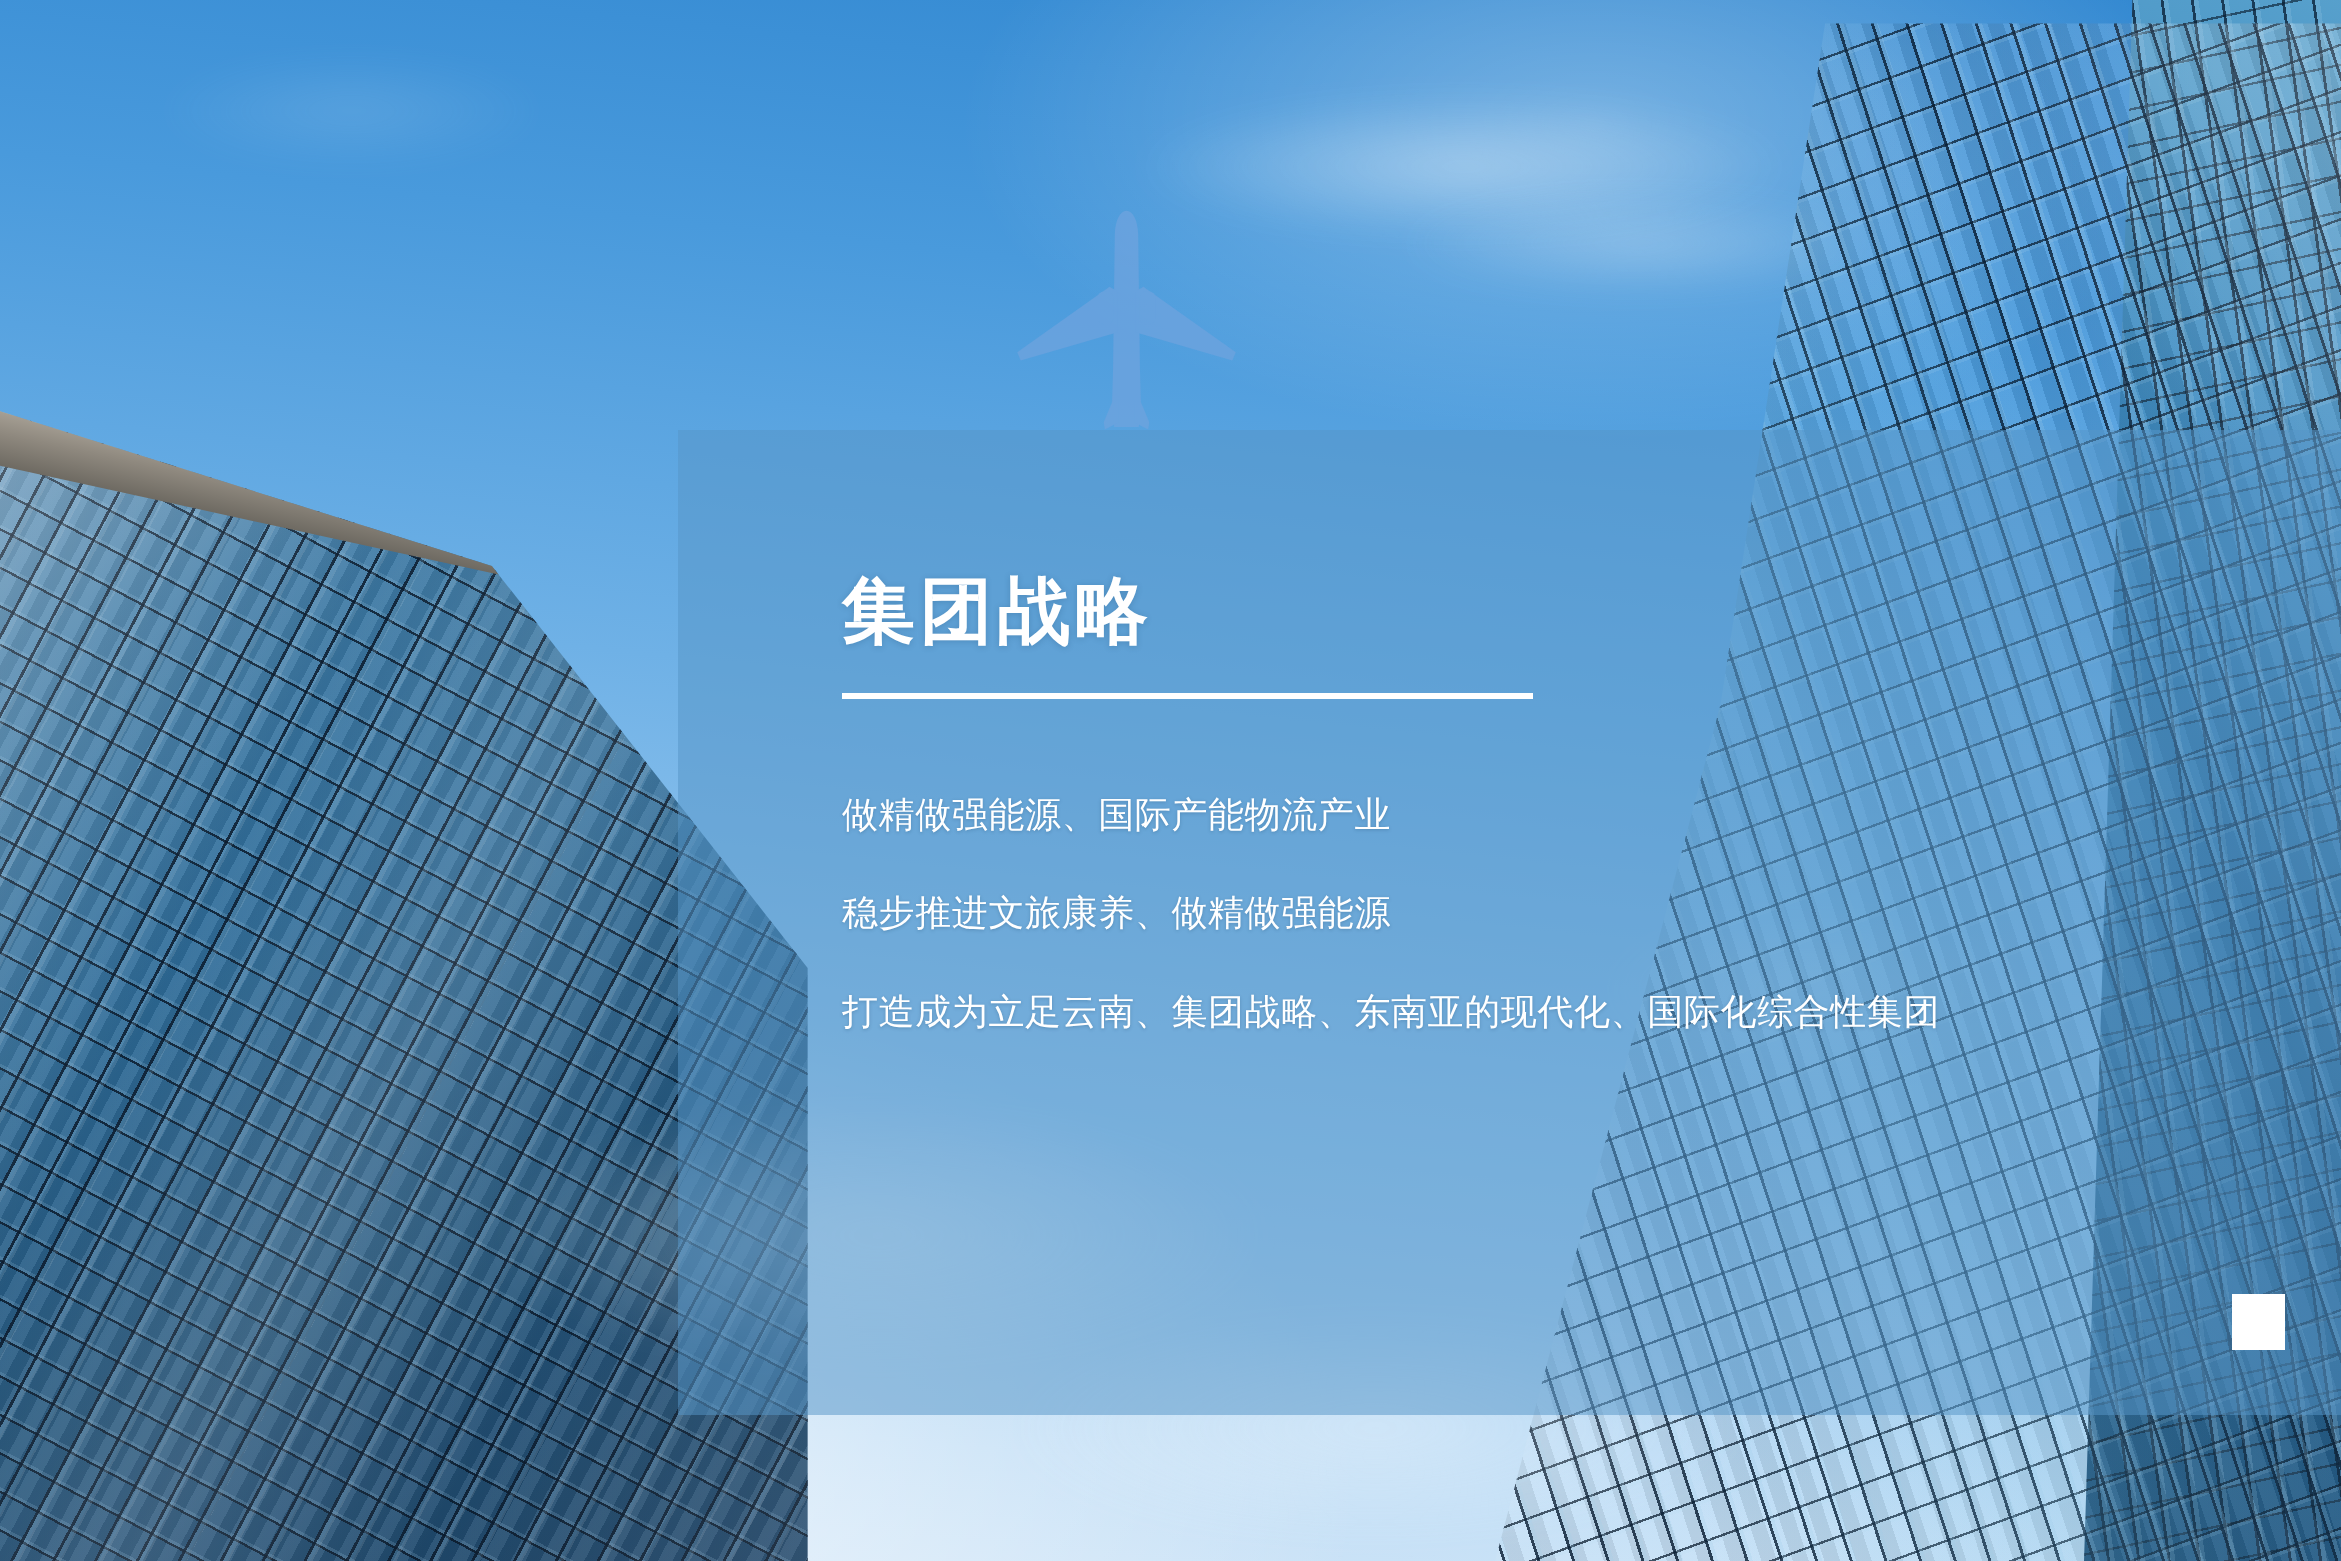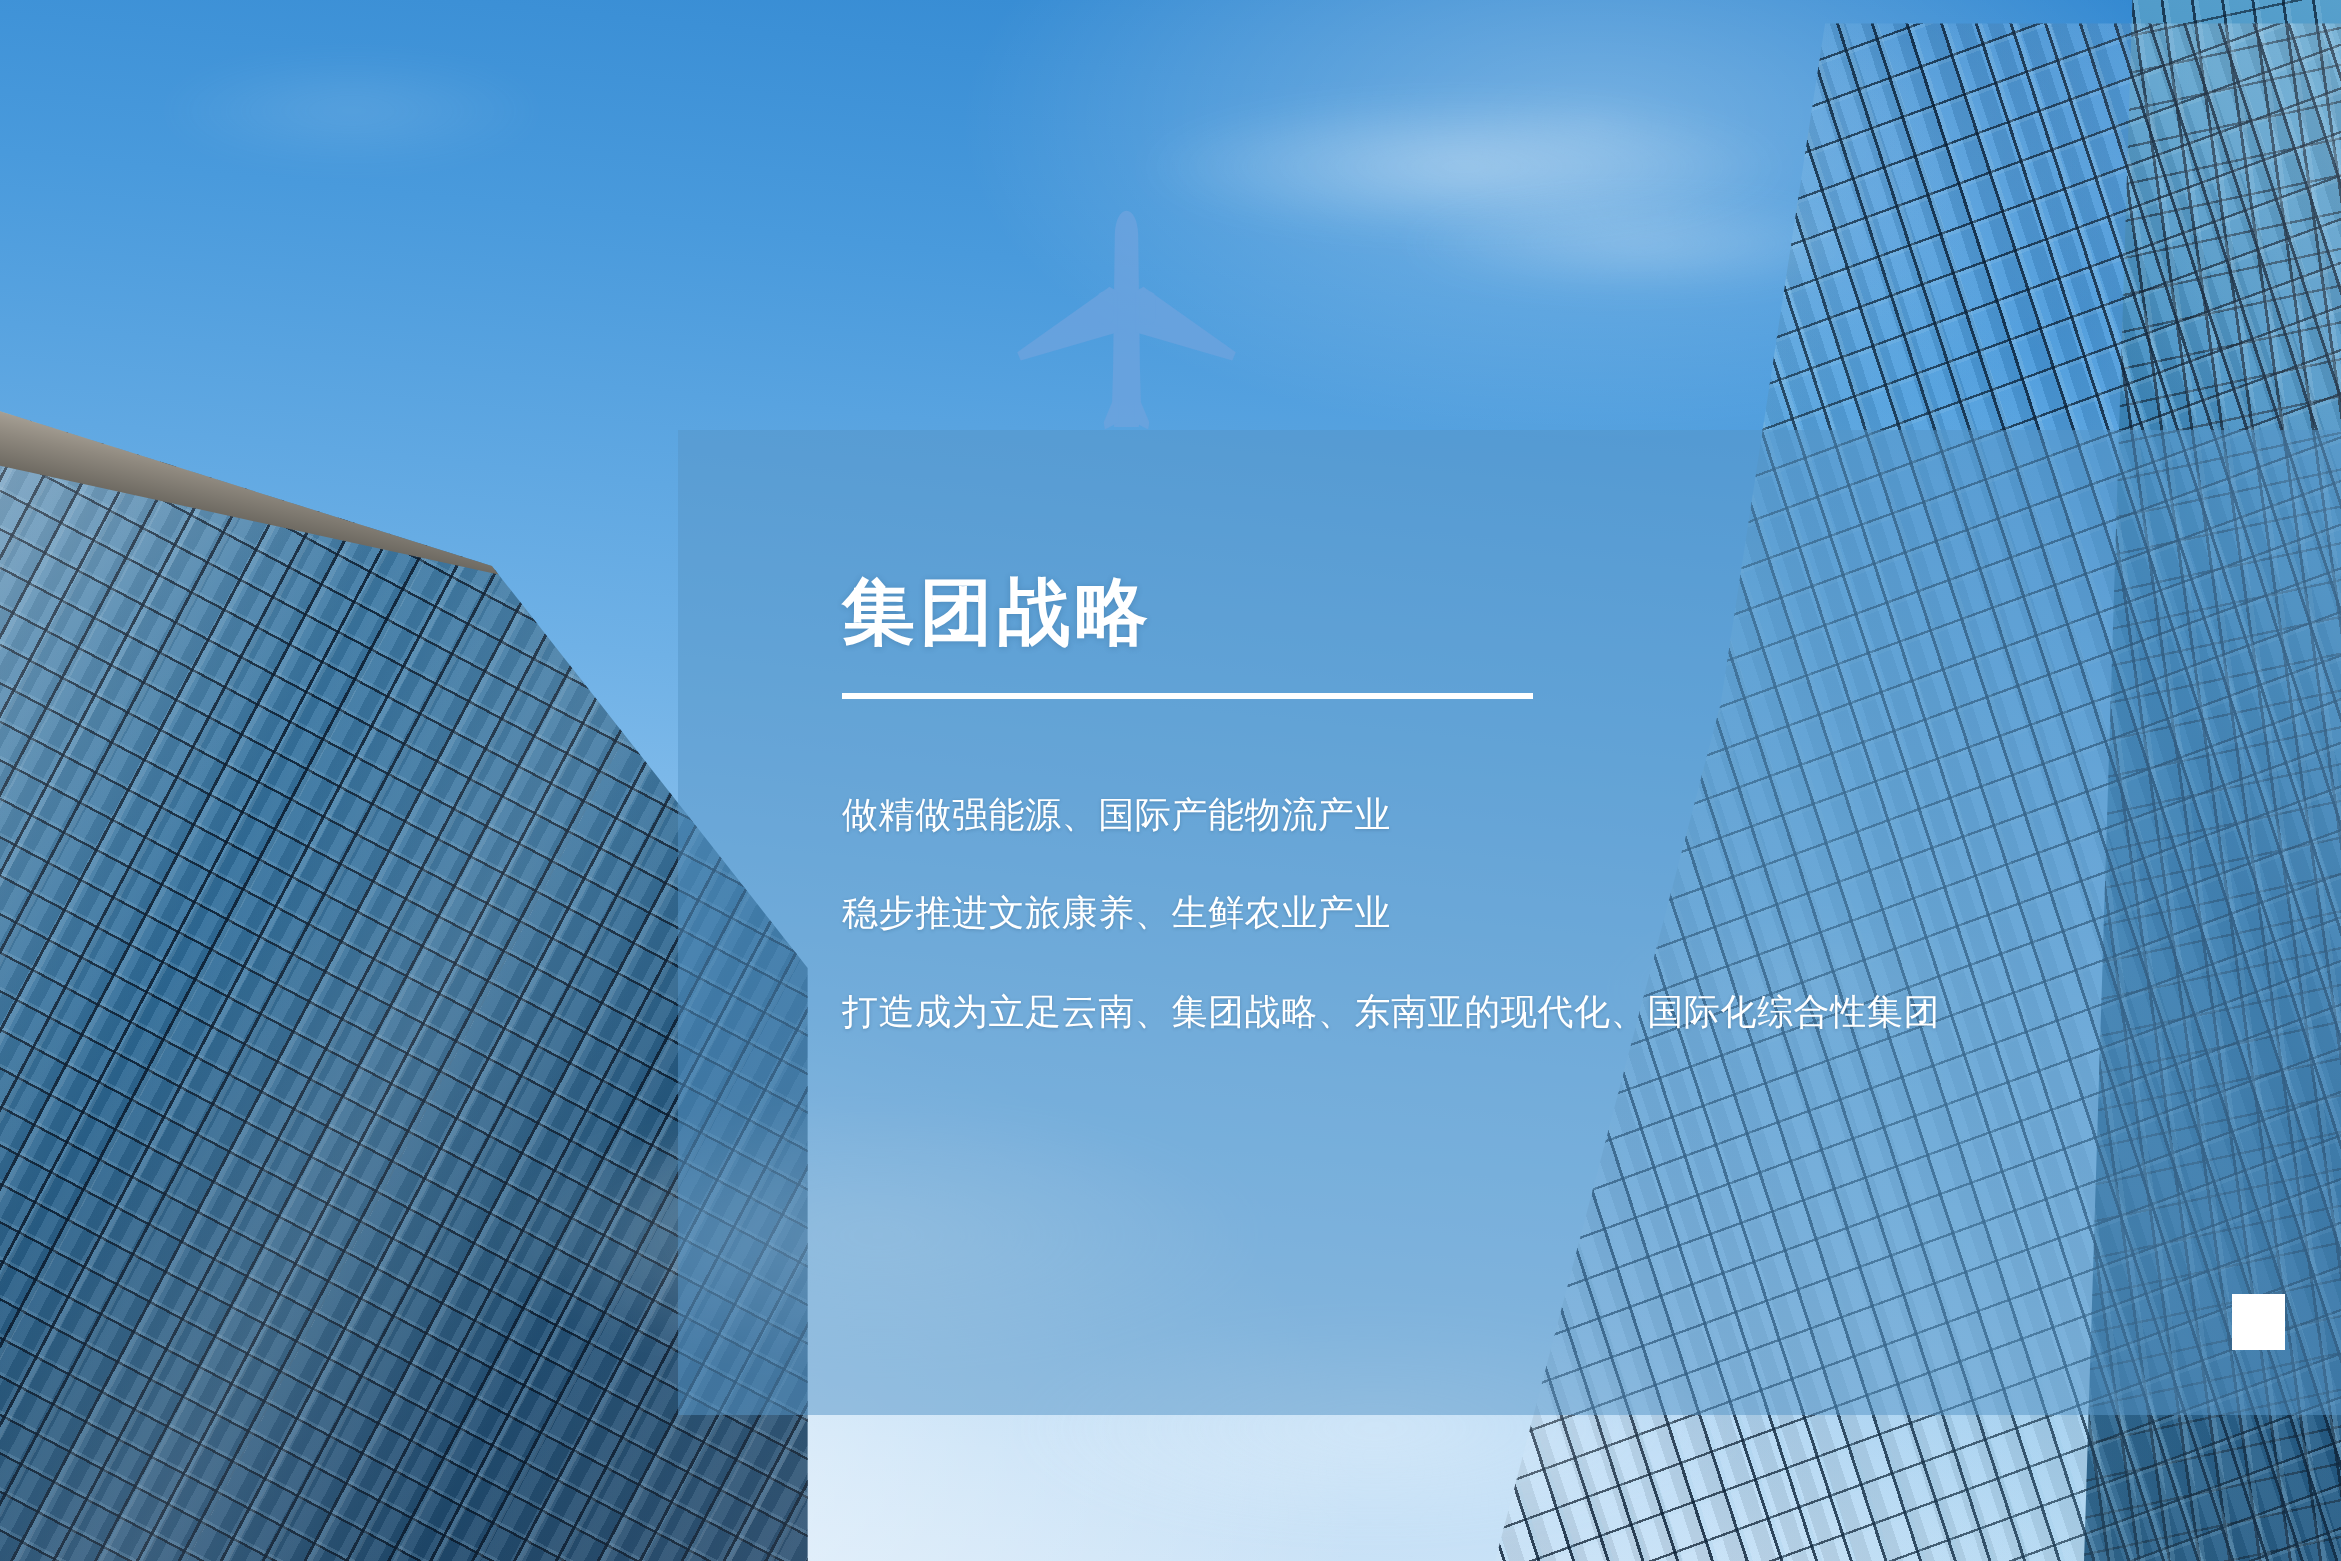--- a/index.html
+++ b/index.html
@@ -1,21 +1,21 @@
 <!DOCTYPE html>
 <html style="font-size:9.4px"><head>
 <meta charset="utf-8">
 <style>
   * { margin:0; padding:0; box-sizing:border-box; }
   html,body{ background:#000; }
   .stage{
     position:relative;
     width:2342px; height:1562px;
     overflow:hidden;
-    font-family:Liberation Sans, sans-serif;
+    font-family:Liberation Serif, serif;
   }
 
   
   .sky{
     position:absolute; inset:0;
     background:
       radial-gradient(ellipse 1288px 820px at 24% 96%, rgba(255,255,255,.55) 0%, rgba(255,255,255,0) 62%),
       radial-gradient(ellipse 1054px 527px at 68% 8%,  rgba(255,255,255,.30) 0%, rgba(255,255,255,0) 60%),
       linear-gradient(186deg, #2f86d0 0%, #499adc 22%, #6fb1e6 46%, #9ccbf1 70%, #c3dff6 88%, #d6e8f8 100%);
   }
@@ -207,21 +207,21 @@
     </svg>
   </div>
 
   <div class="overlay"></div>
 
   <div class="content">
     <div class="title">集团战略</div>
     <div class="rule"></div>
     <div class="body-lines">
       <div class="body-line">做精做强能源、国际产能物流产业</div>
-      <div class="body-line">稳步推进文旅康养、生鲜农业产业</div>
+      <div class="body-line">稳步推进文旅康养、做精做强能源</div>
       <div class="body-line">打造成为立足云南、集团战略、东南亚的现代化、国际化综合性集团</div>
     </div>
   </div>
 
   <div class="mark"></div>
 
 </div>
 
 
 </body></html>

